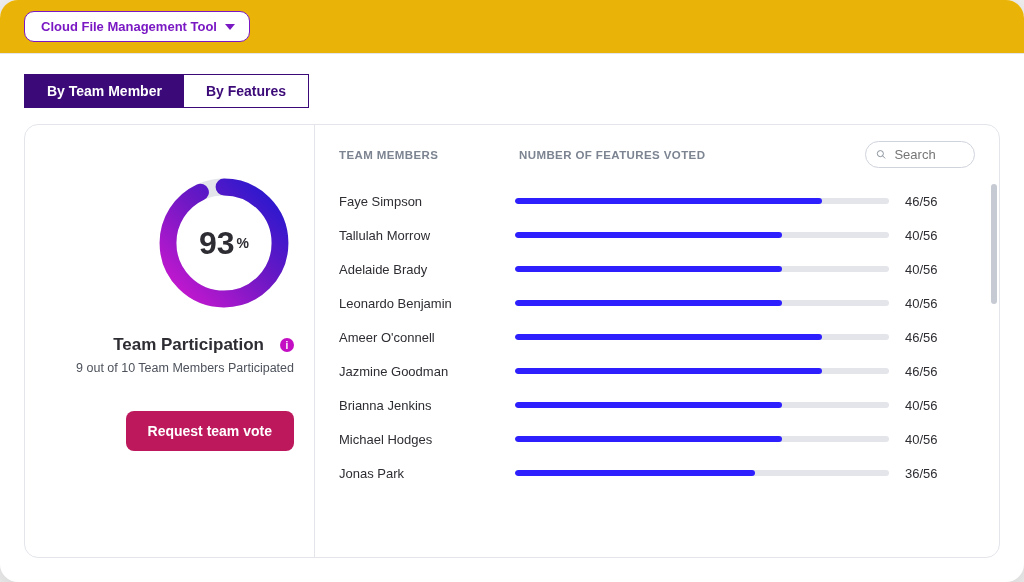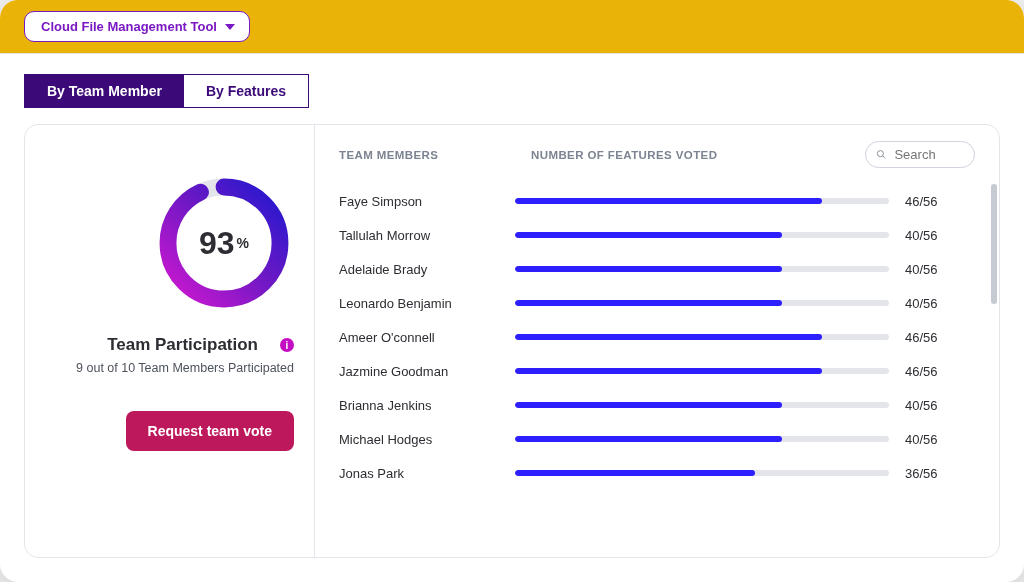--- a/index.html
+++ b/index.html
@@ -98,21 +98,21 @@
   }
   .donut-label {
     position:absolute; inset:0;
     display:flex; align-items:center; justify-content:center;
     font-size:32px; font-weight:700; color:var(--dark-text);
   }
   .donut-label sup { font-size:14px; margin-left:2px; }
   .part-title {
     margin-top:22px;
     font-size:17px; font-weight:700; color:var(--dark-text);
-    display:flex; align-items:center; gap:22px;
+    display:flex; align-items:center; gap:16px;
   }
   .info-icon {
     width:14px; height:14px; border-radius:50%;
     background:var(--magenta); color:#fff;
     font-size:10px; font-weight:900;
     display:inline-flex; align-items:center; justify-content:center;
   }
   .part-sub {
     margin-top:6px;
     font-size:12.5px; color:#4d525b;
@@ -130,21 +130,21 @@
   }
 
   
   .right {
     flex:1; display:flex; flex-direction:column;
     min-height:0;
   }
   .right-header {
     display:flex; align-items:center;
     padding:16px 24px 12px 24px;
-    gap:32px;
+    gap:20px;
   }
   .col-head {
     font-size:11.5px; letter-spacing:.4px;
     color:var(--gray-text); font-weight:600;
   }
   .col-head.members { width:160px; }
   .col-head.voted { flex:1; }
   .search-box {
     width:110px;
     border:1px solid #cfd3db;

